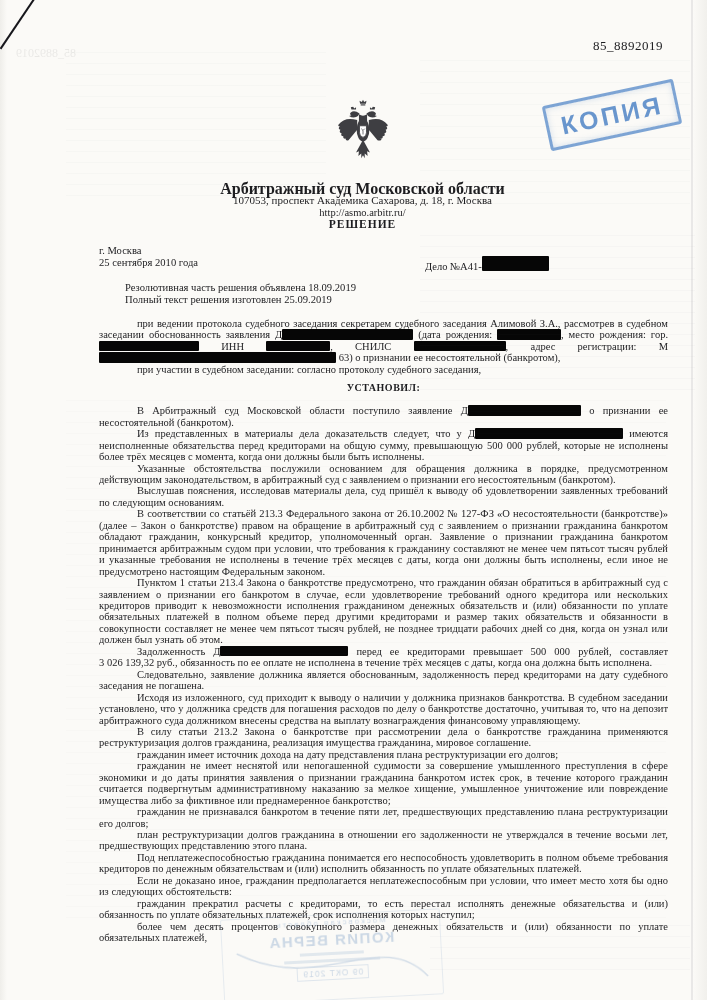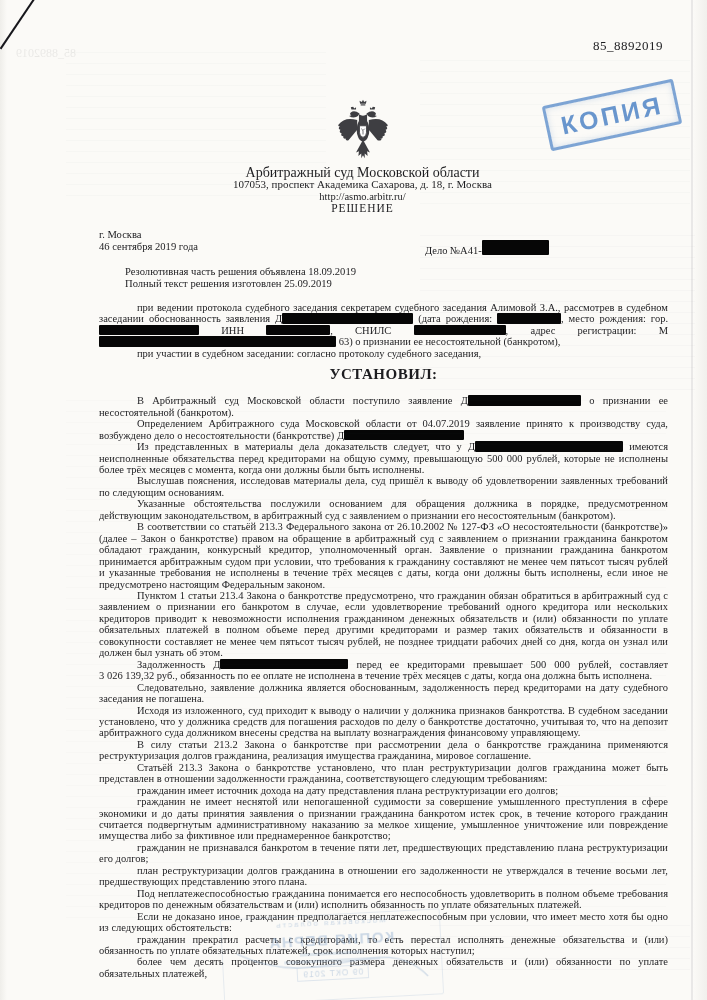--- a/index.html
+++ b/index.html
@@ -25,36 +25,36 @@
     transform:scaleX(-1);filter:blur(.5px);color:#555;}
   .stamp-copy{position:absolute;top:92px;left:545px;width:128px;height:40px;
     border:3px solid rgba(94,143,202,.8);border-radius:3px;transform:rotate(-12deg);
     display:flex;align-items:center;justify-content:center;
     color:rgba(84,136,199,.88);font-family:"Liberation Sans","DejaVu Sans",sans-serif;
     font-weight:bold;font-size:25px;letter-spacing:3px;
     box-shadow:inset 0 0 6px rgba(94,143,202,.25);}
   
   .header-block{margin-top:99px;text-align:center;padding-left:18px;line-height:1;}
   .eagle{display:block;margin:0 auto;}
-  .court-name{font-weight:normal;font-size:14px;line-height:12px;margin-top:4px;}
+  .court-name{font-weight:bold;font-size:16px;line-height:12px;margin-top:20px;}
   .court-address{font-size:11px;line-height:11.5px;}
   .court-site{font-size:10.5px;line-height:11.5px;}
   .in-name{font-weight:bold;font-size:11.5px;line-height:12px;margin-top:9px;}
-  .decision{font-weight:normal;font-size:11.5px;line-height:12px;letter-spacing:1px;}
+  .decision{font-weight:bold;font-size:11.5px;line-height:12px;letter-spacing:1px;}
   
   .case-row{position:relative;margin:15px 39px 0 99px;font-size:10.6px;line-height:11.8px;}
   .case-cell{position:absolute;left:326px;top:11px;white-space:nowrap;}
   .case-cell .par{display:inline;text-indent:0;}
   .res-block{margin:13px 0 0 125px;font-size:10.6px;line-height:12.2px;}
   
   .content-col{margin:12px 39px 0 99px;}
   .par{margin:0;font-size:10.5px;line-height:11.45px;text-align:justify;text-indent:38px;}
   .par.case{text-align:left;}
   .ustanovil{margin:7px 39px 3px 99px;text-align:center;font-weight:bold;
-    font-size:15px;letter-spacing:.5px;}
+    font-size:10px;letter-spacing:.5px;}
   .redact{display:inline-block;background:#060606;height:10.5px;vertical-align:-1.5px;border-radius:1px;}
   
   .bleed-stamp{position:absolute;left:222px;top:914px;width:218px;height:84px;
     transform:scaleX(-1) rotate(3deg);color:#9db6d3;opacity:.5;
     border:1.5px solid rgba(157,182,211,.45);border-radius:2px;
     font-family:"Liberation Sans","DejaVu Sans",sans-serif;text-align:center;filter:blur(.4px);}
   .bs-top{font-size:8px;letter-spacing:2px;margin-top:3px;}
   .bs-main{font-size:15px;font-weight:bold;letter-spacing:1.5px;margin-top:4px;}
   .bs-bar{height:3px;background:rgba(157,182,211,.55);margin:4px auto 0;}
   .bs-bar1{width:64px;}
@@ -104,49 +104,47 @@
       <path d="M47 51 l3 3 3-3 M50 54 v7" stroke="#3e3e42" stroke-width="1.2" fill="none"></path>
     </svg>
     <div class="court-name">Арбитражный суд Московской области</div>
     <div class="court-address">107053, проспект Академика Сахарова, д. 18, г. Москва</div>
     <div class="court-site">http://asmo.arbitr.ru/</div>
     <div class="decision">РЕШЕНИЕ</div>
   </div>
 
   <div class="case-row">
     <div>г. Москва</div>
-    <div>46 сентября 2019 года</div>
+    <div>25 сентября 2010 года</div>
     <div class="case-cell"><p class="par case">Дело №А41-<span class="redact" style="width: 67px; height: 15px;"></span></p></div>
   </div>
 
   <div class="res-block">
     <div>Резолютивная часть решения объявлена 18.09.2019</div>
     <div>Полный текст решения изготовлен 25.09.2019</div>
   </div>
 
   <div class="content-col">
       <p class="par">при ведении протокола судебного заседания секретарем судебного заседания Алимовой З.А., рассмотрев в судебном заседании обоснованность заявления Д<span class="redact" style="width: 131px;"></span> (дата рождения: <span class="redact" style="width: 64px;"></span>, место рождения: гор. <span class="redact" style="width: 100px;"></span> ИНН <span class="redact" style="width: 64px;"></span>, СНИЛС <span class="redact" style="width: 92px;"></span>, адрес регистрации: М<span class="redact" style="width: 237px;"></span> 63) о признании ее несостоятельной (банкротом),</p>
       <p class="par">при участии в судебном заседании: согласно протоколу судебного заседания,</p>
     </div>
 
   <div class="ustanovil">УСТАНОВИЛ:</div>
 
   <div class="content-col">
       <p class="par">В Арбитражный суд Московской области поступило заявление Д<span class="redact" style="width: 113px;"></span> о признании ее несостоятельной (банкротом).</p>
-      <p class="par">Определением Арбитражного суда Московской области от 04.07.2019 заявление принято к производству суда, возбуждено дело о несостоятельности (банкротстве) Д<span class="redact" style="width: 120px;"></span></p>
       <p class="par">Из представленных в материалы дела доказательств следует, что у Д<span class="redact" style="width: 148px;"></span> имеются неисполненные обязательства перед кредиторами на общую сумму, превышающую 500&nbsp;000 рублей, которые не исполнены более трёх месяцев с момента, когда они должны были быть исполнены.</p>
+      <p class="par">Указанные обстоятельства послужили основанием для обращения должника в порядке, предусмотренном действующим законодательством, в арбитражный суд с заявлением о признании его несостоятельным (банкротом).</p>
       <p class="par">Выслушав пояснения, исследовав материалы дела, суд пришёл к выводу об удовлетворении заявленных требований по следующим основаниям.</p>
-      <p class="par">Указанные обстоятельства послужили основанием для обращения должника в порядке, предусмотренном действующим законодательством, в арбитражный суд с заявлением о признании его несостоятельным (банкротом).</p>
       <p class="par">В соответствии со статьёй 213.3 Федерального закона от 26.10.2002 № 127-ФЗ «О несостоятельности (банкротстве)» (далее – Закон о банкротстве) правом на обращение в арбитражный суд с заявлением о признании гражданина банкротом обладают гражданин, конкурсный кредитор, уполномоченный орган. Заявление о признании гражданина банкротом принимается арбитражным судом при условии, что требования к гражданину составляют не менее чем пятьсот тысяч рублей и указанные требования не исполнены в течение трёх месяцев с даты, когда они должны быть исполнены, если иное не предусмотрено настоящим Федеральным законом.</p>
       <p class="par">Пунктом 1 статьи 213.4 Закона о банкротстве предусмотрено, что гражданин обязан обратиться в арбитражный суд с заявлением о признании его банкротом в случае, если удовлетворение требований одного кредитора или нескольких кредиторов приводит к невозможности исполнения гражданином денежных обязательств и (или) обязанности по уплате обязательных платежей в полном объеме перед другими кредиторами и размер таких обязательств и обязанности в совокупности составляет не менее чем пятьсот тысяч рублей, не позднее тридцати рабочих дней со дня, когда он узнал или должен был узнать об этом.</p>
       <p class="par">Задолженность Д<span class="redact" style="width: 128px;"></span> перед ее кредиторами превышает 500&nbsp;000 рублей, составляет 3&nbsp;026&nbsp;139,32 руб., обязанность по ее оплате не исполнена в течение трёх месяцев с даты, когда она должна быть исполнена.</p>
       <p class="par">Следовательно, заявление должника является обоснованным, задолженность перед кредиторами на дату судебного заседания не погашена.</p>
       <p class="par">Исходя из изложенного, суд приходит к выводу о наличии у должника признаков банкротства. В судебном заседании установлено, что у должника средств для погашения расходов по делу о банкротстве достаточно, учитывая то, что на депозит арбитражного суда должником внесены средства на выплату вознаграждения финансовому управляющему.</p>
       <p class="par">В силу статьи 213.2 Закона о банкротстве при рассмотрении дела о банкротстве гражданина применяются реструктуризация долгов гражданина, реализация имущества гражданина, мировое соглашение.</p>
-      <p class="par">Статьёй 213.3 Закона о банкротстве установлено, что план реструктуризации долгов гражданина может быть представлен в отношении задолженности гражданина, соответствующего следующим требованиям:</p>
       <p class="par">гражданин имеет источник дохода на дату представления плана реструктуризации его долгов;</p>
       <p class="par">гражданин не имеет неснятой или непогашенной судимости за совершение умышленного преступления в сфере экономики и до даты принятия заявления о признании гражданина банкротом истек срок, в течение которого гражданин считается подвергнутым административному наказанию за мелкое хищение, умышленное уничтожение или повреждение имущества либо за фиктивное или преднамеренное банкротство;</p>
       <p class="par">гражданин не признавался банкротом в течение пяти лет, предшествующих представлению плана реструктуризации его долгов;</p>
       <p class="par">план реструктуризации долгов гражданина в отношении его задолженности не утверждался в течение восьми лет, предшествующих представлению этого плана.</p>
       <p class="par">Под неплатежеспособностью гражданина понимается его неспособность удовлетворить в полном объеме требования кредиторов по денежным обязательствам и (или) исполнить обязанность по уплате обязательных платежей.</p>
       <p class="par">Если не доказано иное, гражданин предполагается неплатежеспособным при условии, что имеет место хотя бы одно из следующих обстоятельств:</p>
       <p class="par">гражданин прекратил расчеты с кредиторами, то есть перестал исполнять денежные обязательства и (или) обязанность по уплате обязательных платежей, срок исполнения которых наступил;</p>
       <p class="par">более чем десять процентов совокупного размера денежных обязательств и (или) обязанности по уплате обязательных платежей,</p>
     </div>
 

